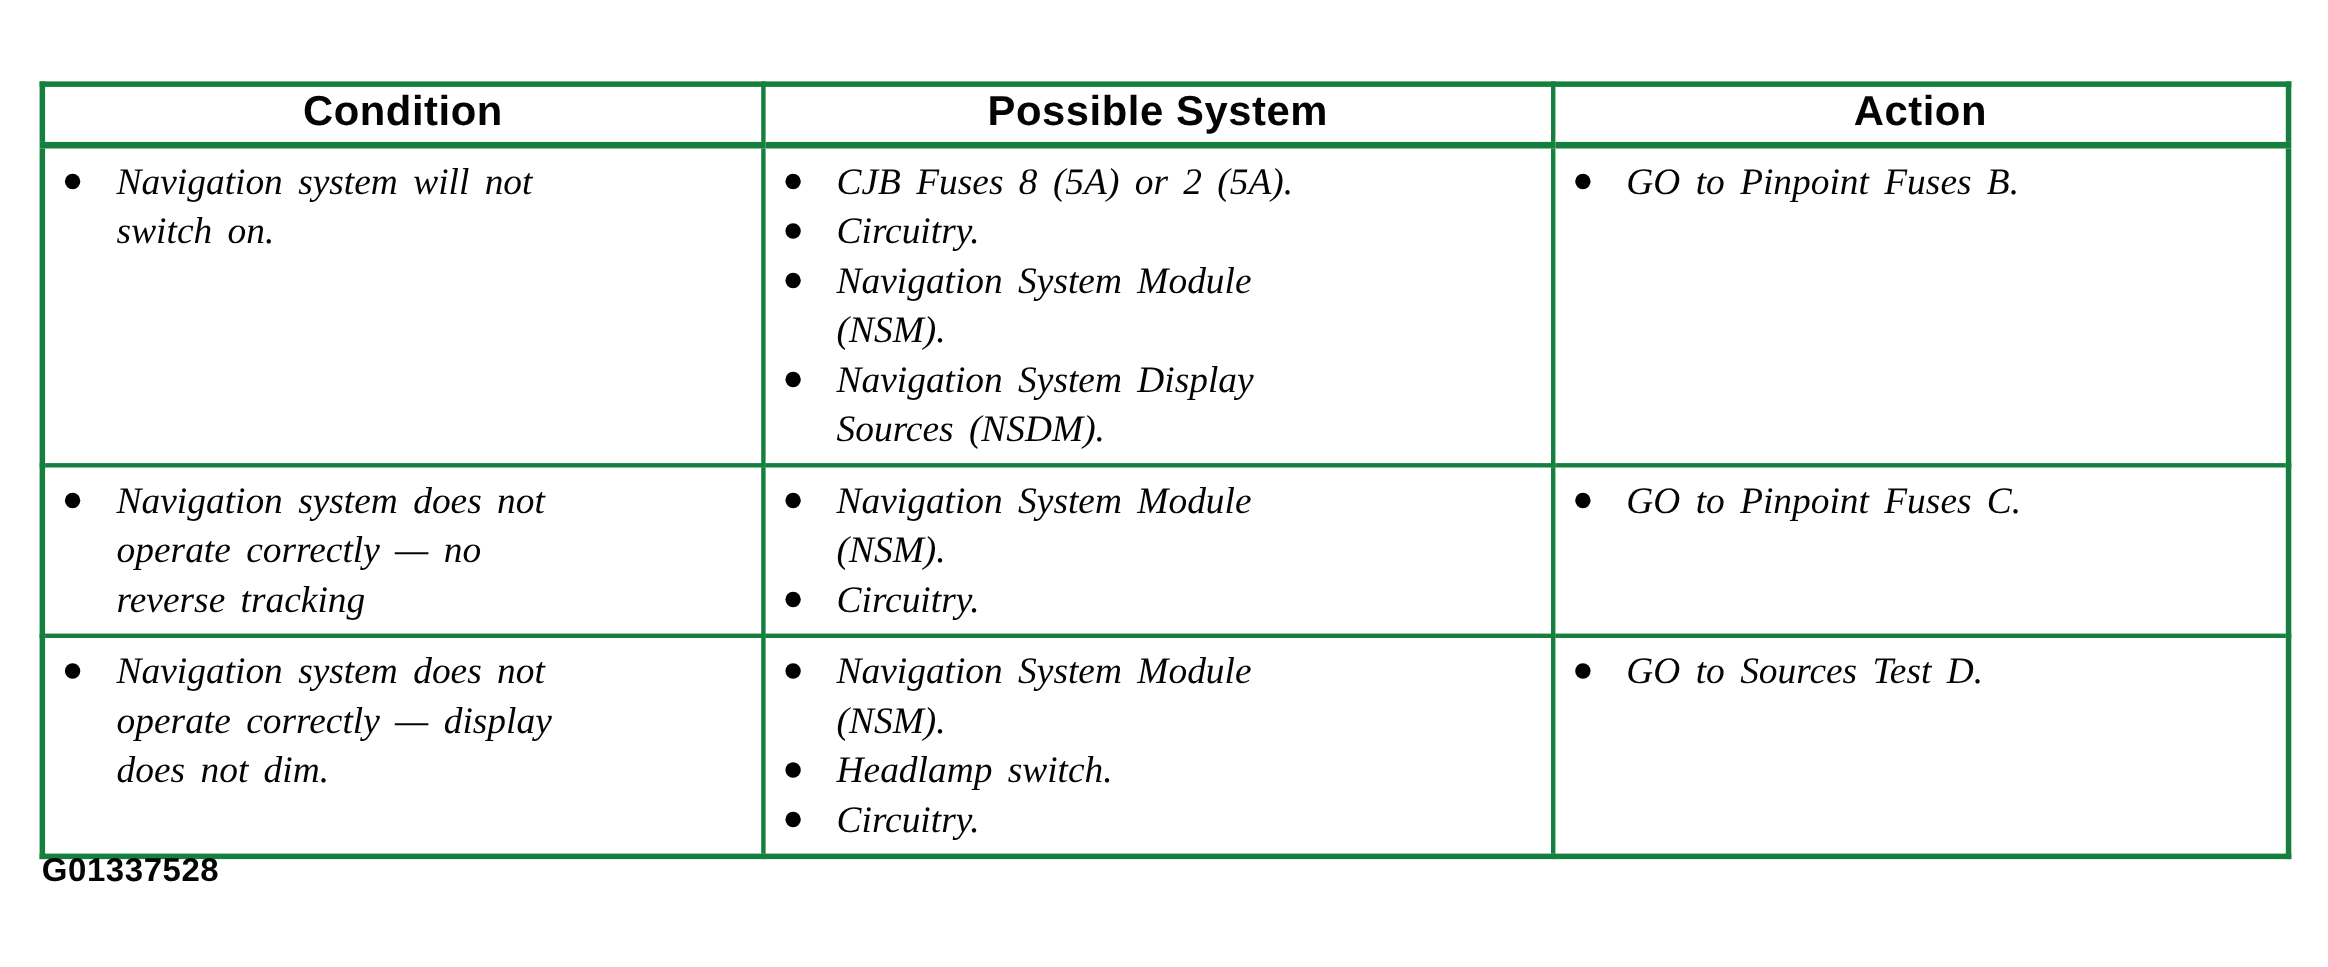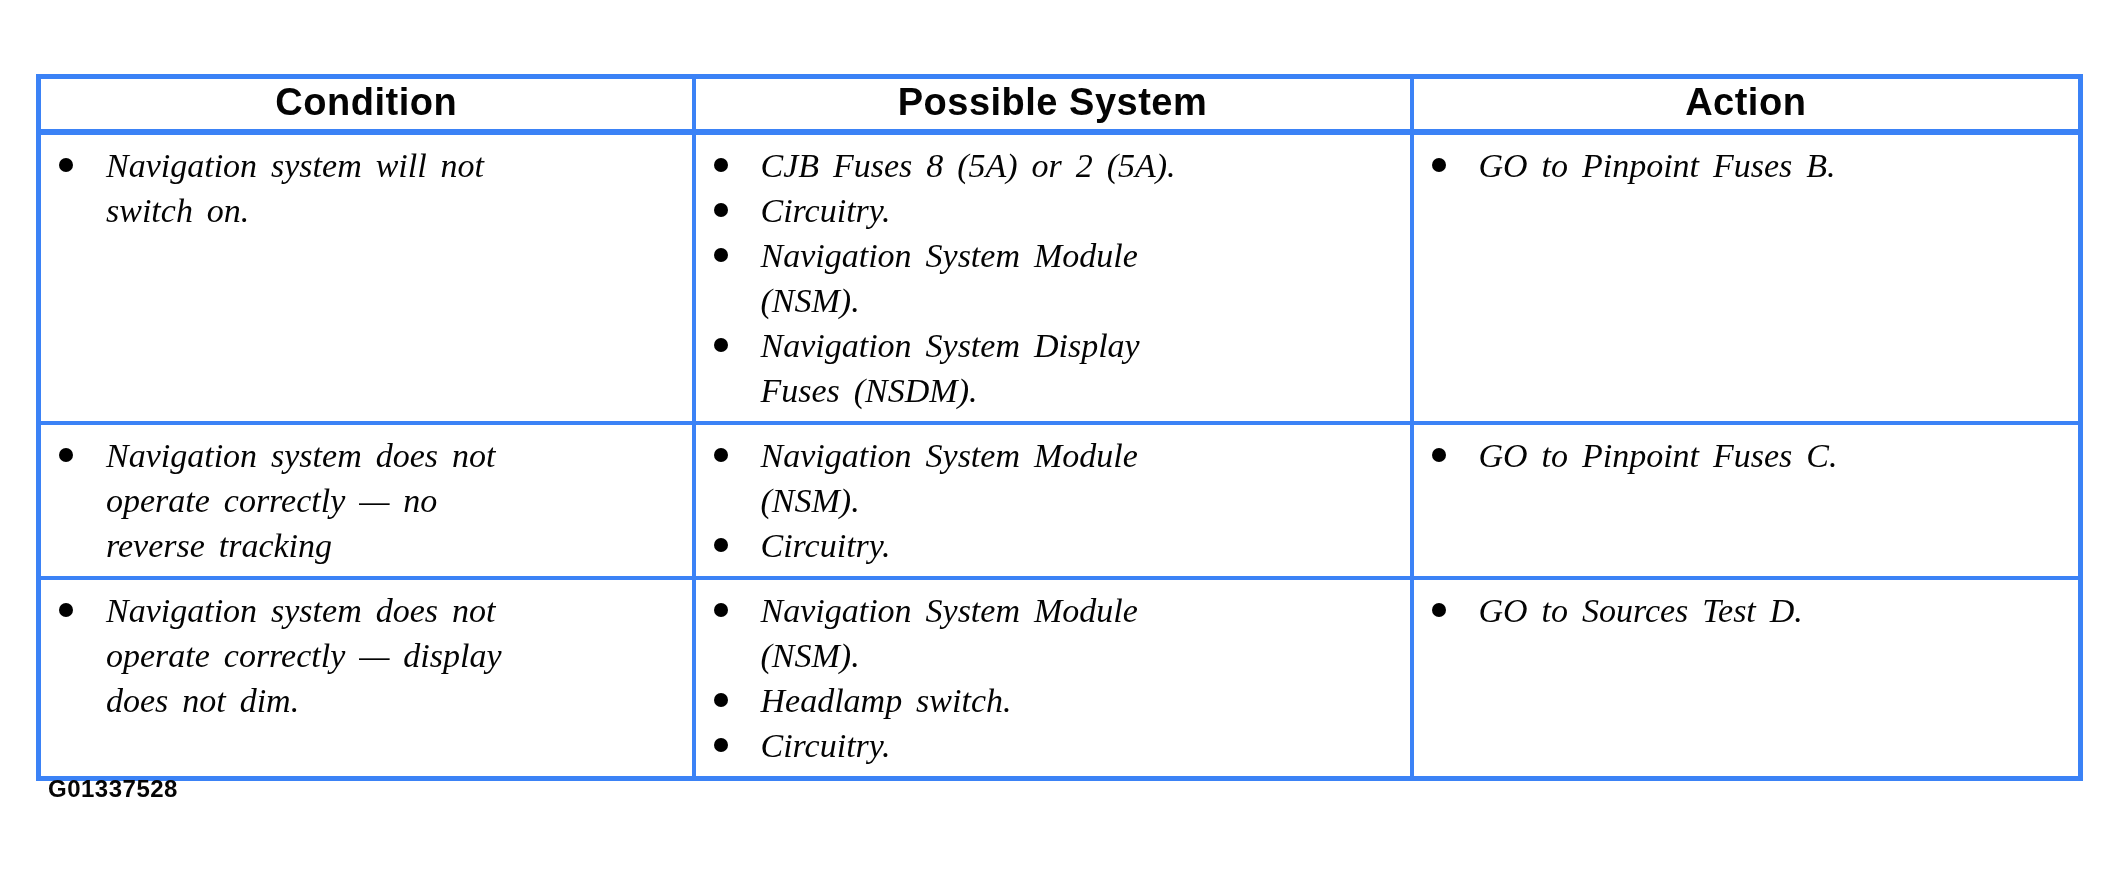--- a/index.html
+++ b/index.html
@@ -16,21 +16,21 @@
     overflow: hidden;
   }
   table.diag {
     position: absolute;
     left: 36px; top: 74px;
     width: 2042px;
     border-collapse: collapse;
     table-layout: fixed;
   }
   table.diag, table.diag th, table.diag td {
-    border: 4px solid #3b82f6;
+    border: 4px solid #15803d;
   }
   table.diag { border-width: 5px; }
   table.diag th {
     height: 55px;
     font-family: "Liberation Sans", sans-serif;
     font-weight: bold;
     font-size: 38px;
     letter-spacing: 0.5px;
     text-align: center;
     vertical-align: middle;
@@ -54,24 +54,24 @@
     border-radius: 50%;
     background: #000000;
     margin-top: 15px;
   }
   .txt {
     white-space: pre-line;
     padding-left: 33px;
   }
   .figure-id {
     position: absolute;
-    left: 48px; top: 775px;
+    left: 38px; top: 775px;
     font-family: "Liberation Sans", sans-serif;
     font-weight: bold;
-    font-size: 24px;
+    font-size: 30px;
     letter-spacing: 0.5px;
     color: #050505;
   }
 </style>
 </head>
 <body>
 
 <div class="page">
 
   <table class="diag">
@@ -107,21 +107,21 @@
             <span class="txt">Circuitry.</span>
           </div>
           <div class="item">
             <span class="dot"></span>
             <span class="txt">Navigation System Module
 (NSM).</span>
           </div>
           <div class="item">
             <span class="dot"></span>
             <span class="txt">Navigation System Display
-Fuses (NSDM).</span>
+Sources (NSDM).</span>
           </div>
         </td>
         <td>
           <div class="item">
             <span class="dot"></span>
             <span class="txt">GO to Pinpoint Fuses B.</span>
           </div>
         </td>
       </tr>
 

